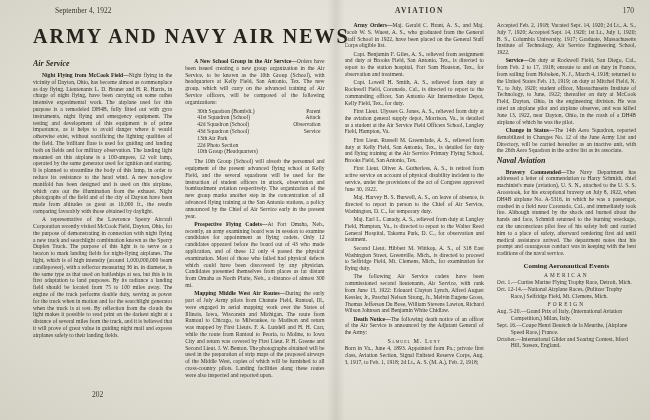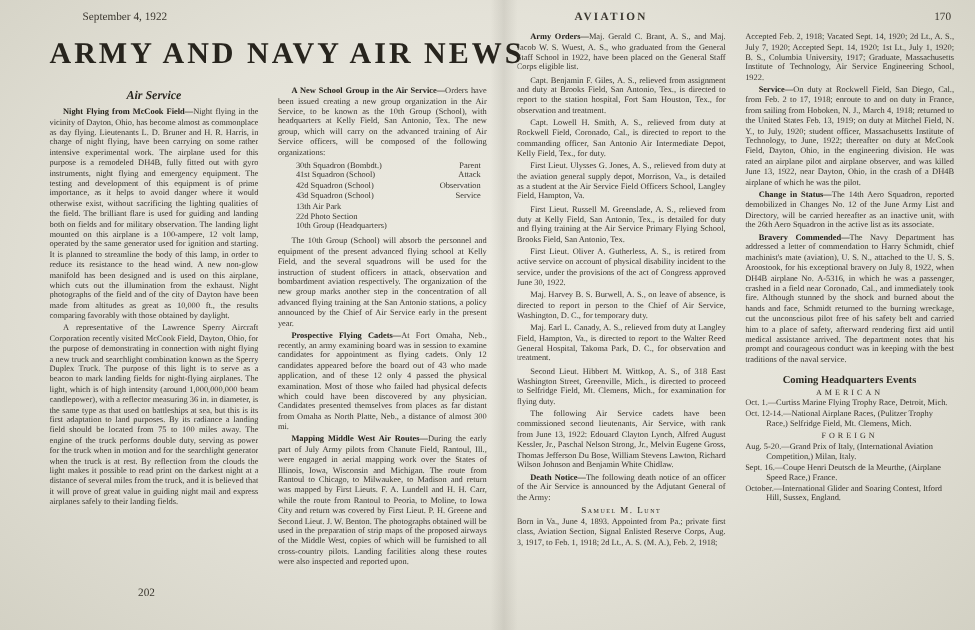--- a/index.html
+++ b/index.html
@@ -6,38 +6,38 @@
   body{
     width:650px;height:420px;overflow:hidden;
     background:radial-gradient(ellipse at 50% 45%, #edebe2 0%, #e4e2d8 55%, #d3d1c4 100%);
     font-family:"Liberation Serif","DejaVu Serif",serif;
     color:#34302a;
     position:relative;
     -webkit-font-smoothing:antialiased;
   }
   .running-head{position:absolute;top:6px;left:0;right:0;height:11px;font-size:7.5px;color:#3b372f;}
   .rh-date{position:absolute;left:55px;top:0;}
-  .rh-title{position:absolute;left:383px;top:0;letter-spacing:1.5px;font-weight:bold;}
+  .rh-title{position:absolute;left:395px;top:0;letter-spacing:1.5px;font-weight:bold;}
   .rh-page{position:absolute;right:16px;top:0;}
   .page-footer{position:absolute;top:390px;left:92px;font-size:7.5px;color:#3b372f;}
   .gutter-shadow{position:absolute;left:327px;top:0;bottom:0;width:18px;
     background:linear-gradient(90deg, rgba(60,55,45,0) 0%, rgba(60,55,45,0.10) 50%, rgba(60,55,45,0) 100%);
     pointer-events:none;}
   .spread{position:absolute;top:22px;left:33px;right:14px;bottom:16px;display:flex;gap:20px;}
   .page{flex:1;position:relative;min-width:0;}
   .article-title{
     margin:2px 0 10px 0;text-align:center;font-weight:bold;
     font-size:20px;letter-spacing:2px;color:#27241d;line-height:1.2;
     font-family:"Liberation Serif",serif;white-space:nowrap;
   }
   .columns{display:flex;gap:13px;}
   .left-page .columns{height:calc(100% - 44px);}
   .right-page .columns{height:100%;}
   .col{flex:1;overflow:hidden;min-width:0;}
-  .section-heading{margin:1px 0 4px 0;text-align:center;font-size:8px;font-weight:bold;font-style:italic;color:#2c2922;}
+  .section-heading{margin:1px 0 4px 0;font-size:8px;font-weight:bold;font-style:italic;color:#2c2922;}
   .para{margin:0 0 1.5px 0;font-size:5.6px;line-height:6.8px;text-align:justify;text-indent:9px;color:#34302a;}
   .para b{color:#24211b;}
   .no-indent{text-indent:0;}
   .org-list{margin:2px 0 3px 0;padding:0 4px 0 12px;font-size:5.6px;line-height:6.8px;}
   .org-row{display:flex;justify-content:space-between;}
   .officer-name{margin:2px 0 1px 0;text-align:center;font-variant:small-caps;letter-spacing:1px;font-size:6px;color:#2c2922;}
   .events-heading{margin:5px 0 2px 0;text-align:center;font-size:7px;font-weight:bold;color:#2c2922;}
   .events-label{margin:2px 0 1px 0;text-align:center;font-size:5.4px;letter-spacing:2px;color:#34302a;}
   .event{font-size:5.6px;line-height:6.8px;text-align:left;padding-left:14px;text-indent:-14px;margin:0;}
 </style>
@@ -118,22 +118,23 @@
         <p class="para"><b></b><span>The following Air Service cadets have been commissioned second lieutenants, Air Service, with rank from June 13, 1922: Edouard Clayton Lynch, Alfred August Kessler, Jr., Paschal Nelson Strong, Jr., Melvin Eugene Gross, Thomas Jefferson Du Bose, William Stevens Lawton, Richard Wilson Johnson and Benjamin White Chidlaw.</span></p>
         <p class="para"><b>Death Notice—</b><span>The following death notice of an officer of the Air Service is announced by the Adjutant General of the Army:</span></p>
         <div class="officer-name">Samuel M. Lunt</div>
         <p class="para no-indent">Born in Va., June 4, 1893. Appointed from Pa.; private first class, Aviation Section, Signal Enlisted Reserve Corps, Aug. 3, 1917, to Feb. 1, 1918; 2d Lt., A. S. (M. A.), Feb. 2, 1918;</p>
       </div>
 
       <div class="col">
         <p class="para no-indent"><b></b><span>Accepted Feb. 2, 1918; Vacated Sept. 14, 1920; 2d Lt., A. S., July 7, 1920; Accepted Sept. 14, 1920; 1st Lt., July 1, 1920; B. S., Columbia University, 1917; Graduate, Massachusetts Institute of Technology, Air Service Engineering School, 1922.</span></p>
         <p class="para"><b>Service—</b><span>On duty at Rockwell Field, San Diego, Cal., from Feb. 2 to 17, 1918; enroute to and on duty in France, from sailing from Hoboken, N. J., March 4, 1918; returned to the United States Feb. 13, 1919; on duty at Mitchel Field, N. Y., to July, 1920; student officer, Massachusetts Institute of Technology, to June, 1922; thereafter on duty at McCook Field, Dayton, Ohio, in the engineering division. He was rated an airplane pilot and airplane observer, and was killed June 13, 1922, near Dayton, Ohio, in the crash of a DH4B airplane of which he was the pilot.</span></p>
         <p class="para"><b>Change in Status—</b><span>The 14th Aero Squadron, reported demobilized in Changes No. 12 of the June Army List and Directory, will be carried hereafter as an inactive unit, with the 26th Aero Squadron in the active list as its associate.</span></p>
+        <h2 class="section-heading">Naval Aviation</h2>
         <p class="para"><b>Bravery Commended—</b><span>The Navy Department has addressed a letter of commendation to Harry Schmidt, chief machinist's mate (aviation), U. S. N., attached to the U. S. S. Aroostook, for his exceptional bravery on July 8, 1922, when DH4B airplane No. A-5316, in which he was a passenger, crashed in a field near Coronado, Cal., and immediately took fire. Although stunned by the shock and burned about the hands and face, Schmidt returned to the burning wreckage, cut the unconscious pilot free of his safety belt and carried him to a place of safety, afterward rendering first aid until medical assistance arrived. The department notes that his prompt and courageous conduct was in keeping with the best traditions of the naval service.</span></p>
-        <h3 class="events-heading">Coming Headquarters Events</h3>
+        <h3 class="events-heading">Coming Aeronautical Events</h3>
         <div class="events-label">AMERICAN</div>
         <p class="event">Oct. 1.—Curtiss Marine Flying Trophy Race, Detroit, Mich.</p>
         <p class="event">Oct. 12-14.—National Airplane Races, (Pulitzer Trophy Race,) Selfridge Field, Mt. Clemens, Mich.</p>
         <div class="events-label">FOREIGN</div>
         <p class="event">Aug. 5-20.—Grand Prix of Italy, (International Aviation Competition,) Milan, Italy.</p>
         <p class="event">Sept. 16.—Coupe Henri Deutsch de la Meurthe, (Airplane Speed Race,) France.</p>
         <p class="event">October.—International Glider and Soaring Contest, Itford Hill, Sussex, England.</p>
       </div>
 
     </div>

